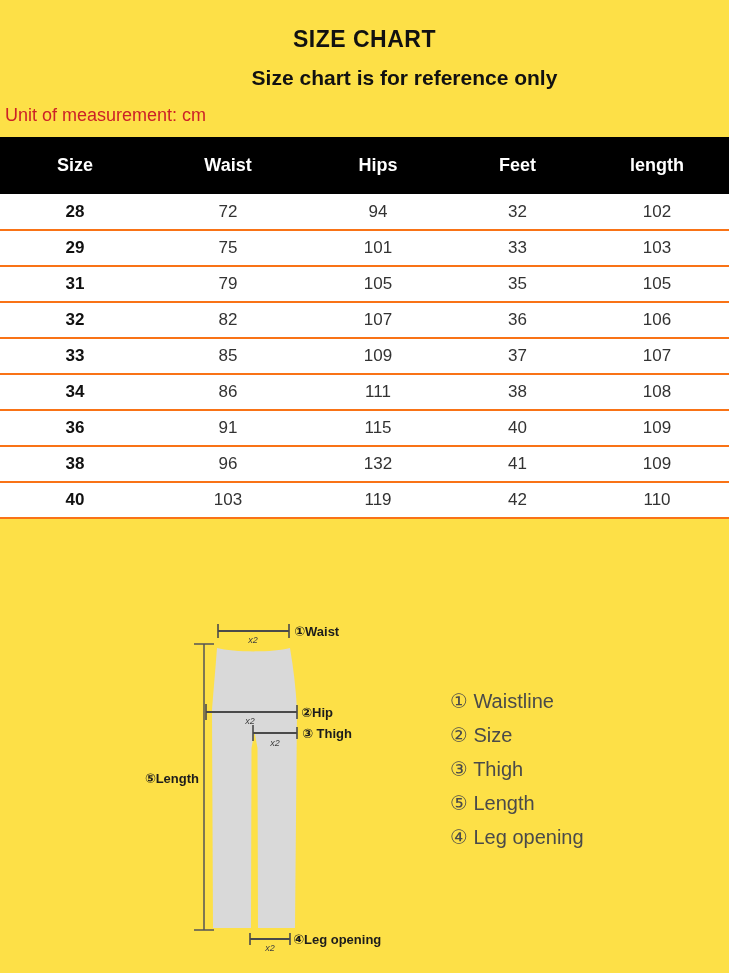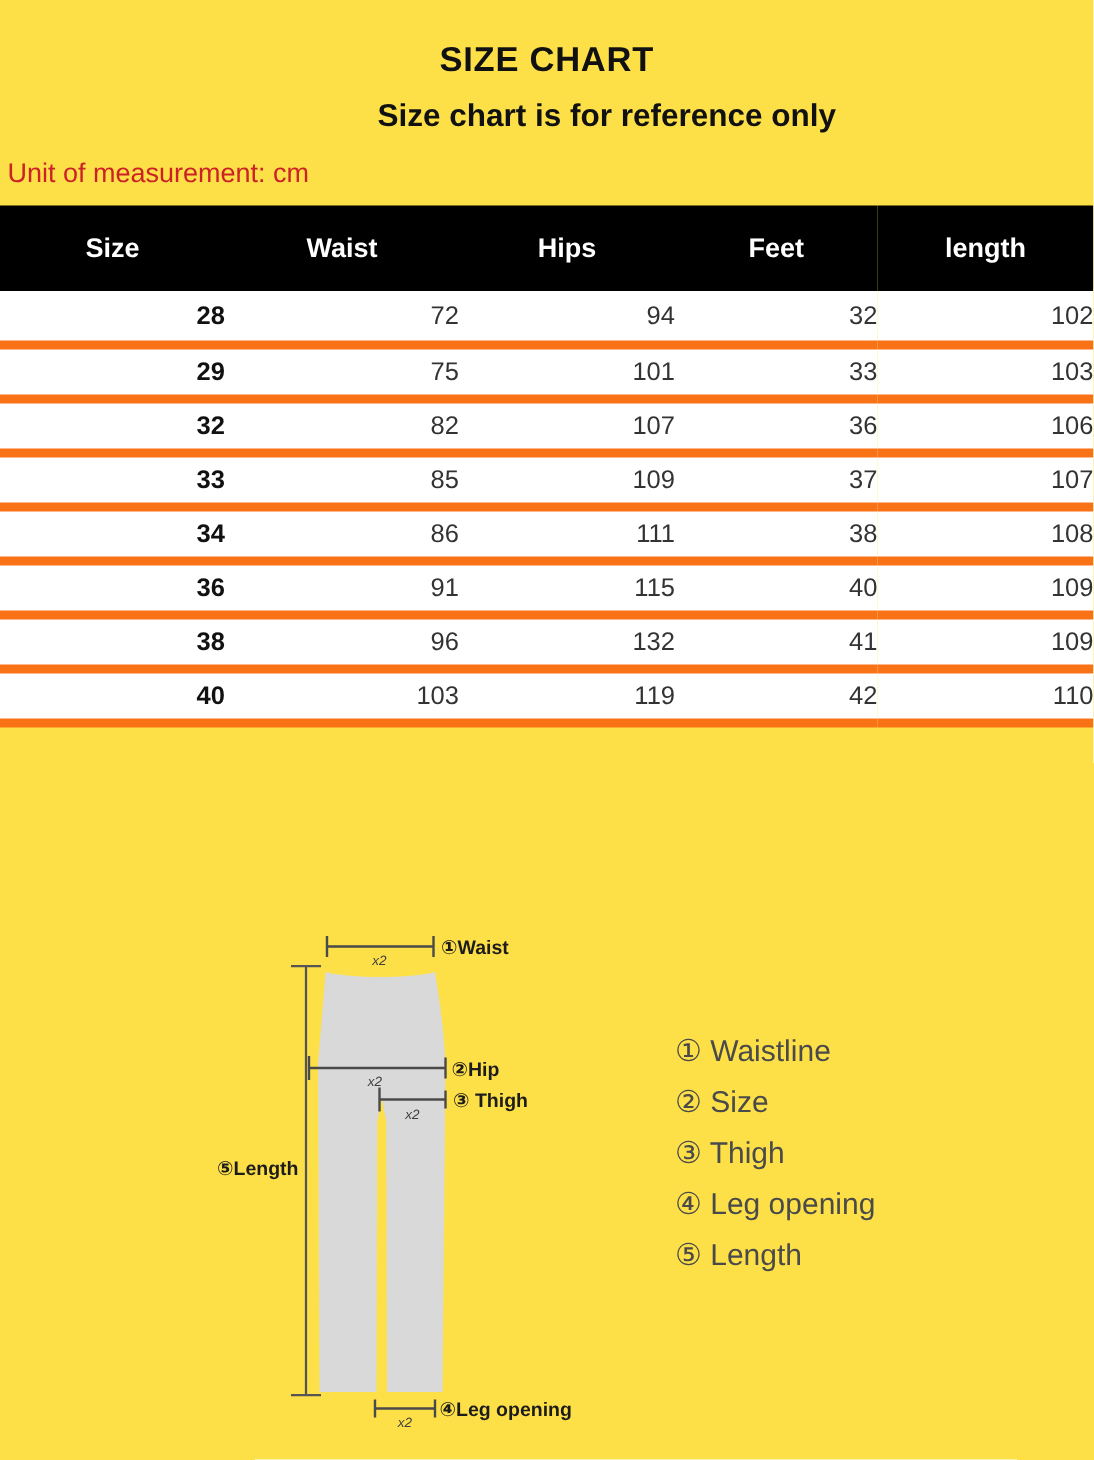--- a/index.html
+++ b/index.html
@@ -18,22 +18,22 @@
          font-size:23px;font-weight:700;color:#111;letter-spacing:.5px;}
   .subtitle{position:absolute;top:66px;left:0;width:729px;text-align:center;
          font-size:21px;font-weight:700;color:#111;margin-left:40px;}
   .unit-note{position:absolute;top:105px;left:5px;font-size:18px;font-weight:400;
          color:var(--accent-red);}
 
   table.size-table{position:absolute;top:137px;left:0;width:729px;
          border-collapse:collapse;table-layout:fixed;}
   table.size-table thead th{background:var(--table-header-bg);color:var(--table-header-text);
          font-size:18px;font-weight:700;height:57px;text-align:center;vertical-align:middle;}
-  table.size-table tbody td{height:36px;text-align:right;vertical-align:middle;
-         font-size:17px;color:#333;border-bottom:6px solid #f97316;background:#fff;}
+  table.size-table tbody td{height:36px;text-align:center;vertical-align:middle;
+         font-size:17px;color:#333;border-bottom:2px solid #f97316;background:#fff;}
   table.size-table tbody td.size-cell{font-weight:700;color:#111;}
 
   .diagram{position:absolute;top:578px;left:0;width:729px;height:395px;}
   .diagram svg{position:absolute;top:0;left:0;}
   .pants{fill:var(--pants-fill);}
   .mline{stroke:var(--measure-line);stroke-width:1.8;fill:none;}
   .tick{stroke:var(--measure-line);stroke-width:1.6;}
   .lenline{stroke:#555;stroke-width:1.5;fill:none;}
   .mlabel{font-family:"Liberation Sans","DejaVu Sans",sans-serif;font-size:13px;
          font-weight:600;fill:#1c1c1c;}
@@ -76,20 +76,27 @@
           <td>94</td>
           <td>32</td>
           <td>102</td>
         </tr>
         <tr>
           <td class="size-cell">29</td>
           <td>75</td>
           <td>101</td>
           <td>33</td>
           <td>103</td>
+        </tr>
+        <tr>
+          <td class="size-cell">31</td>
+          <td>79</td>
+          <td>105</td>
+          <td>35</td>
+          <td>105</td>
         </tr>
         <tr>
           <td class="size-cell">32</td>
           <td>82</td>
           <td>107</td>
           <td>36</td>
           <td>106</td>
         </tr>
         <tr>
           <td class="size-cell">33</td>
@@ -168,17 +175,17 @@
       <line class="tick" x1="250" y1="355" x2="250" y2="367"></line>
       <line class="tick" x1="290" y1="355" x2="290" y2="367"></line>
       <text class="x2" x="270" y="373" text-anchor="middle">x2</text>
       <text class="mlabel" x="293" y="366">④Leg opening</text>
     </svg>
 
     <div class="legend">
       <div class="legend-item">① Waistline</div>
       <div class="legend-item">② Size</div>
       <div class="legend-item">③ Thigh</div>
+      <div class="legend-item">⑤ Length</div>
       <div class="legend-item">④ Leg opening</div>
-      <div class="legend-item">⑤ Length</div>
     </div>
   </div>
 </div>
 
 </body></html>

